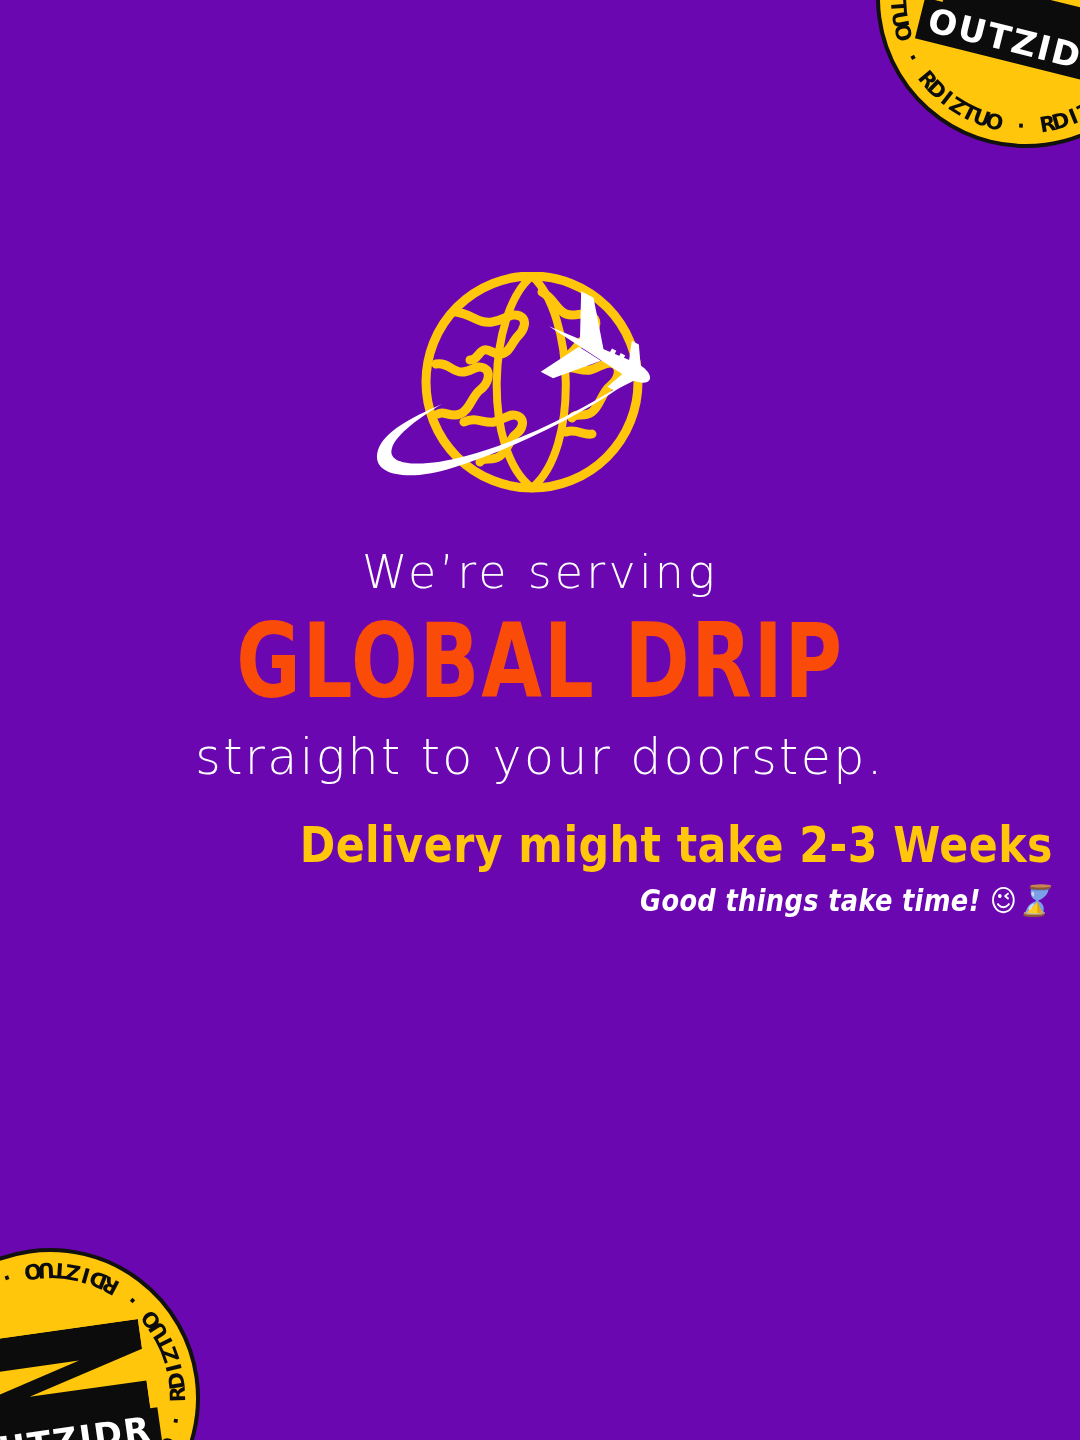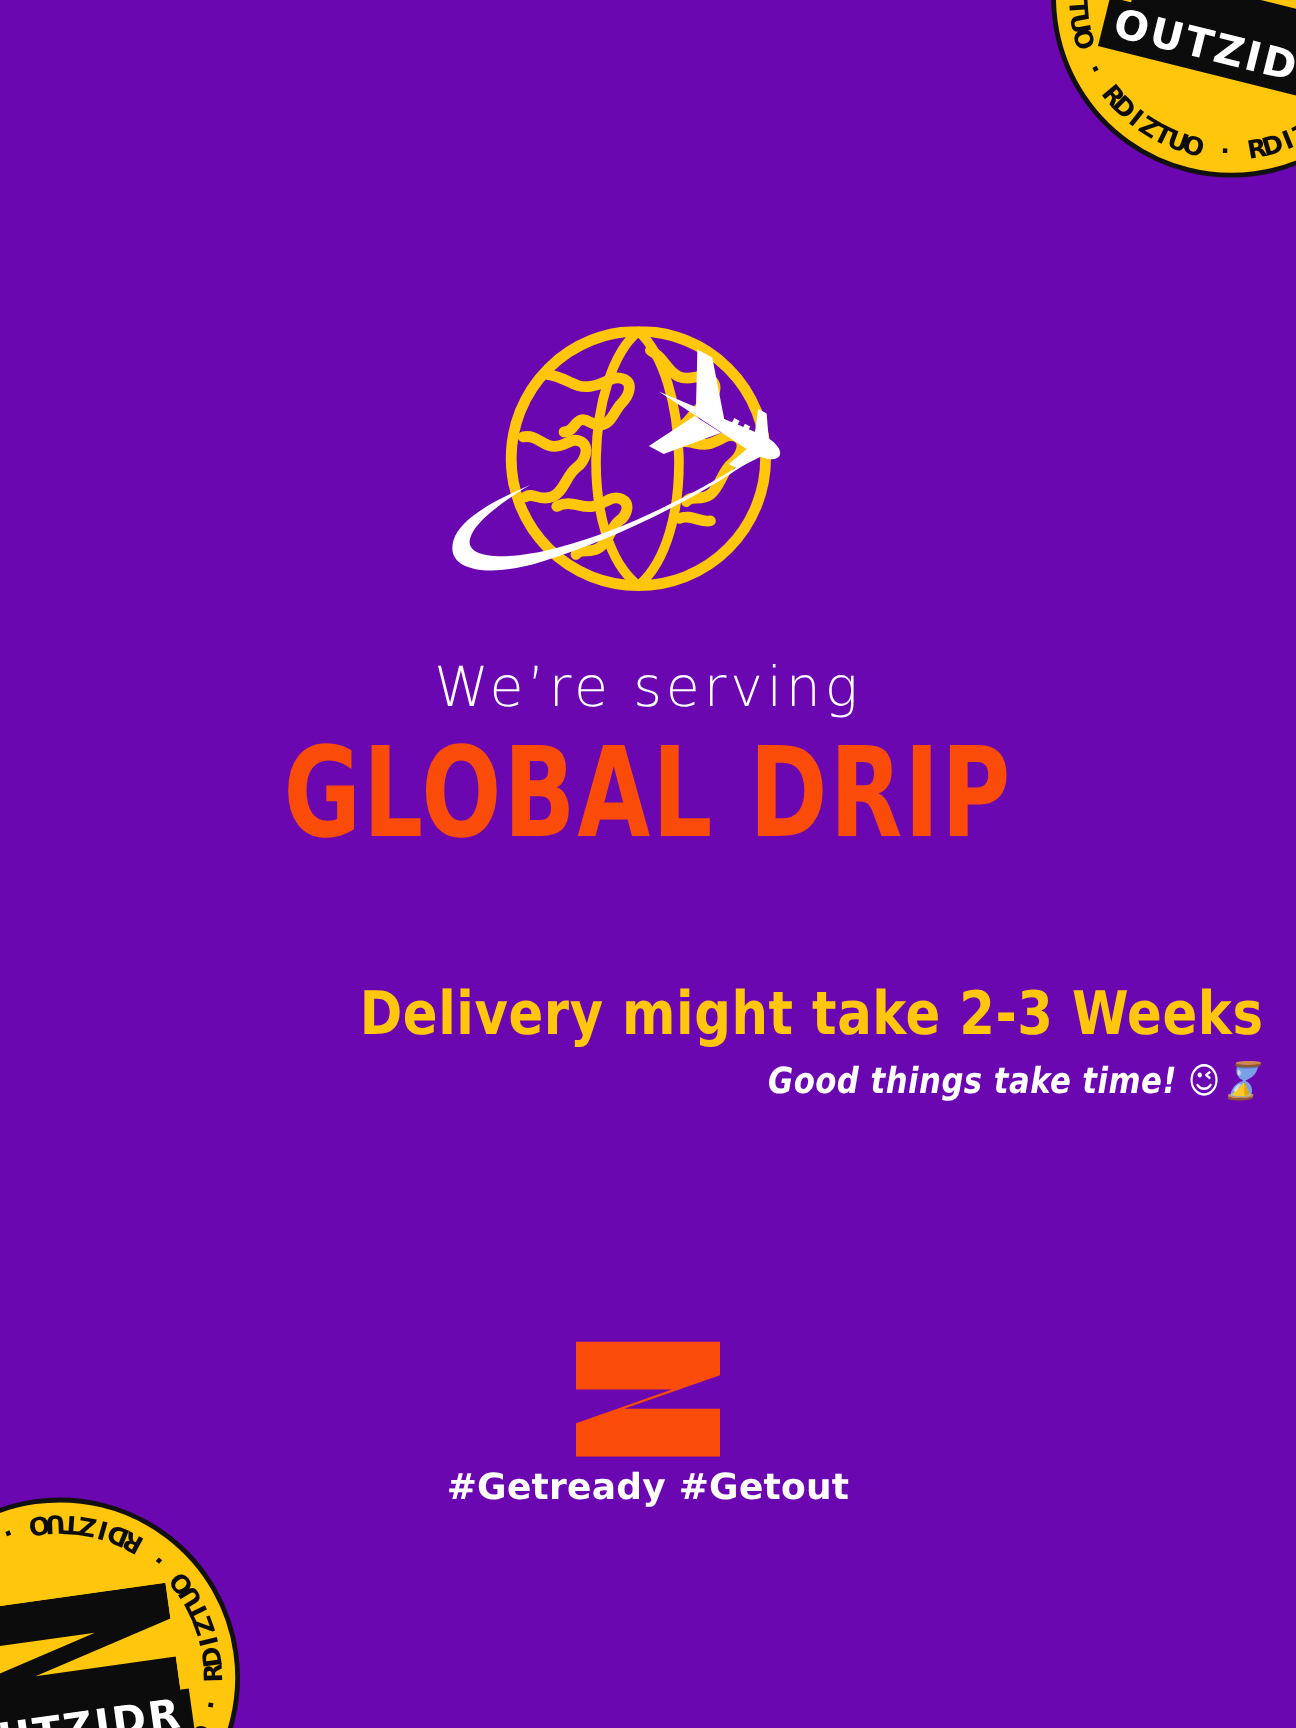--- a/index.html
+++ b/index.html
@@ -280,29 +280,22 @@
         <path d="M96 36 L88 56 L96 56 L110 36 Z" fill="#ffffff"></path>
         <rect x="74" y="20" width="5" height="7" fill="#ffffff"></rect>
         <rect x="84" y="20" width="5" height="7" fill="#ffffff"></rect>
       </g>
     </svg>
   </div>
 
   <div class="copy">
     <div class="line-serving">We’re serving</div>
     <div class="line-headline">GLOBAL DRIP</div>
+    <div class="line-doorstep">straight to your doorstep.</div>
   </div>
 
   <div class="note">
     <div class="note-main">Delivery might take 2-3 Weeks</div>
     <div class="note-sub">Good things take time! 😉⌛</div>
   </div>
 
-  <div class="footer">
-    <div class="footer-mark">
-      <svg viewBox="0 0 128 96" preserveAspectRatio="none" aria-hidden="true">
-        <polygon points="4,0 124,0 124,28 44,56 124,56 124,96 4,96 4,68 84,40 4,40" fill="#FA4B08"></polygon>
-      </svg>
-    </div>
-    <div class="footer-tag">#Getready #Getout</div>
-  </div>
 
 </div>
 
 </body></html>

